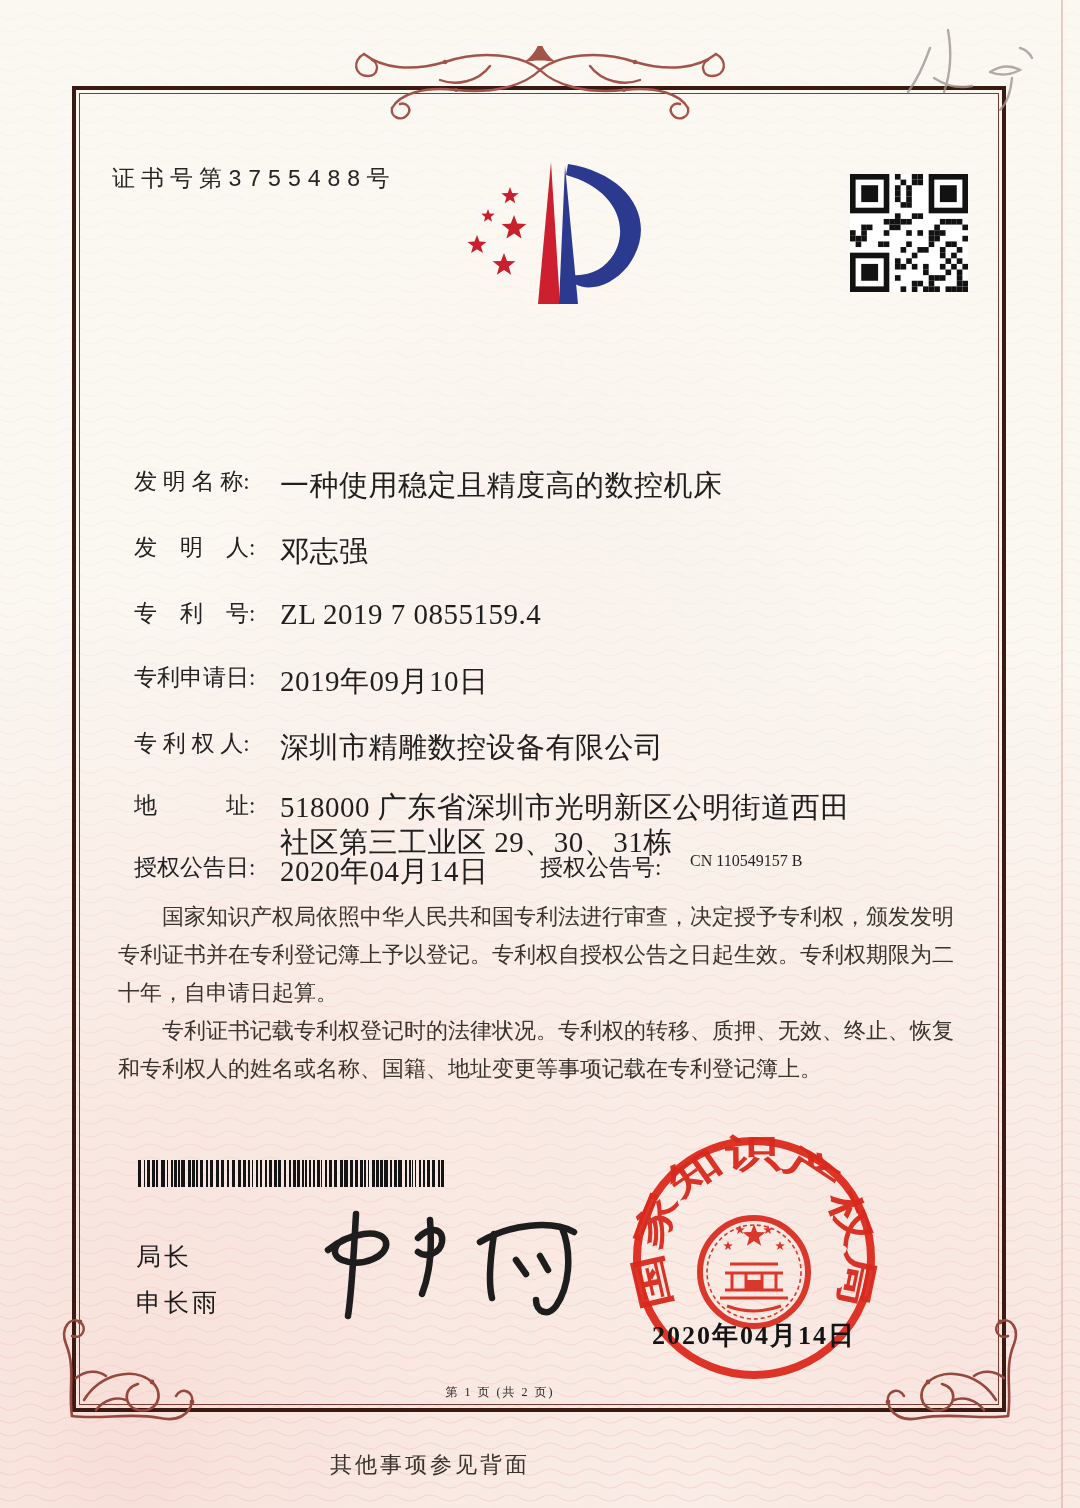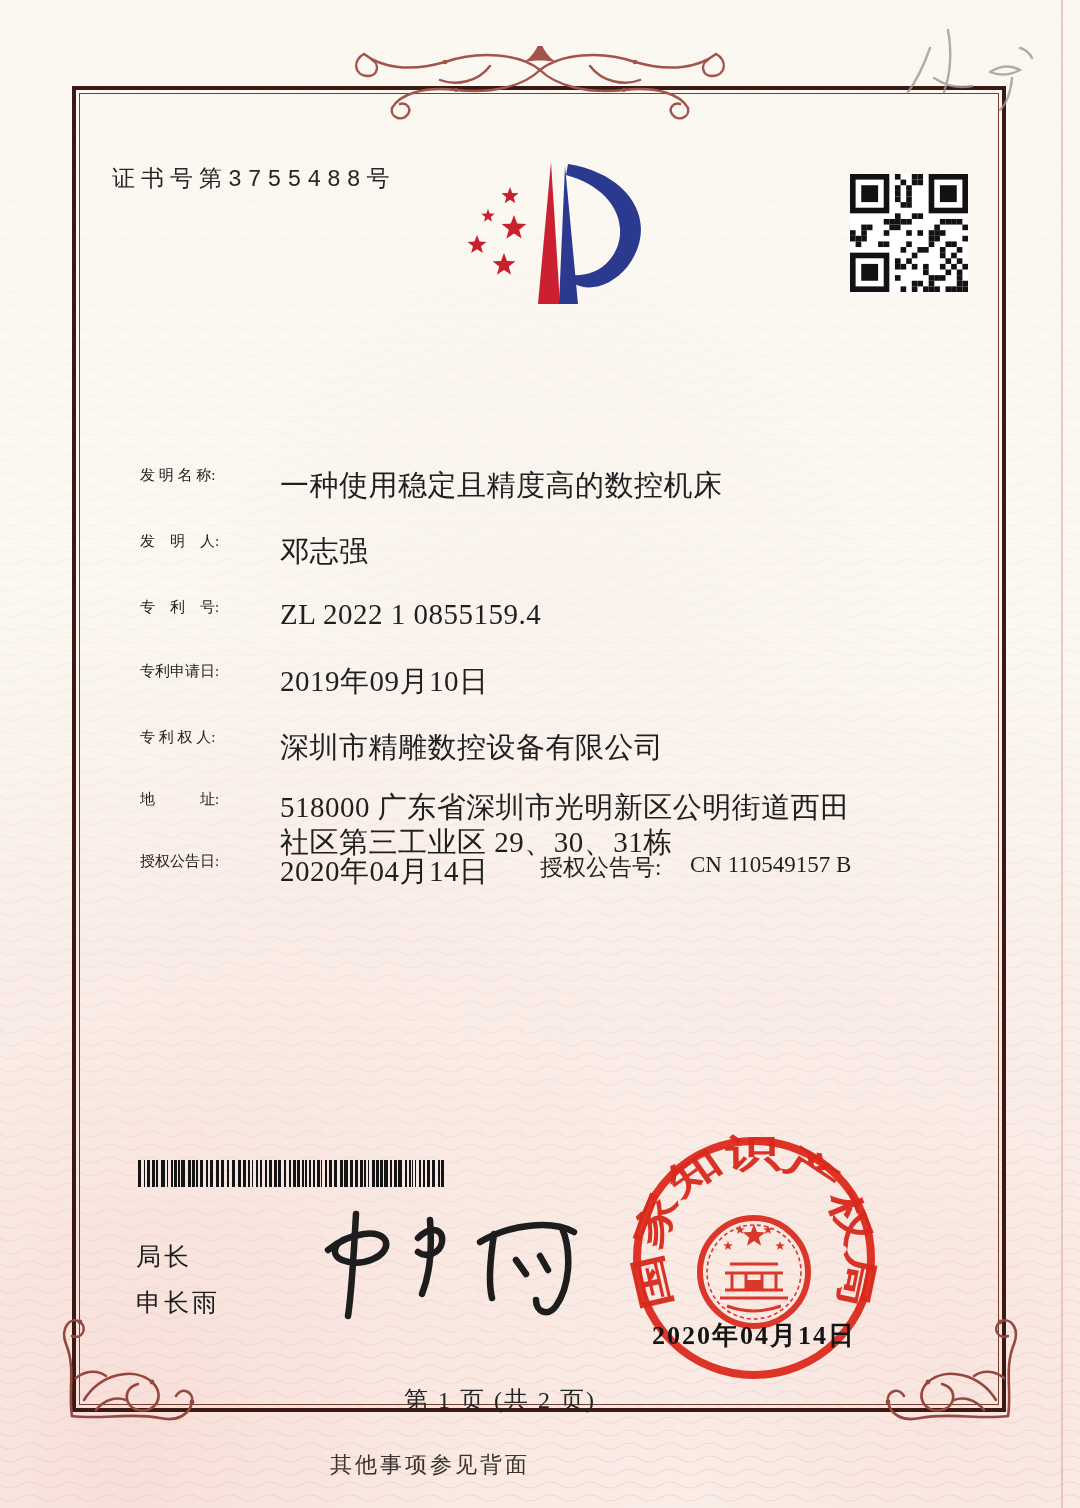--- a/index.html
+++ b/index.html
@@ -11,31 +11,31 @@
       radial-gradient(ellipse at 50% 70%, rgba(247,214,208,.25), transparent 55%),
       #fbf7f1;}
   .abs{position:absolute;}
   svg{display:block;}
   .frame{position:absolute;left:72px;top:86px;width:934px;height:1326px;
     border:4px solid #3a1a12;box-sizing:border-box;}
   .frame-inner{position:absolute;inset:3px;border:1px solid #7a3b30;}
   .cert-no{left:112px;top:163px;font-size:23px;color:#262626;letter-spacing:6px;font-family:Liberation Mono, monospace;}
   .title{left:72px;top:338px;width:934px;text-align:center;font-size:47px;font-weight:bold;
     color:#1e1e1e;letter-spacing:.55em;text-indent:.55em;}
-  .flabel{left:140px;font-size:15px;color:#222;white-space:pre;}
+  .flabel{left:134px;font-size:23px;color:#222;white-space:pre;}
   .fvalue{left:280px;font-size:29px;color:#1f1f1f;letter-spacing:.5px;}
   .addr{width:592px;line-height:35px;}
   .glabel2{left:540px;font-size:23px;color:#222;}
-  .gvalue2{left:690px;font-size:23px;color:#1f1f1f;}
+  .gvalue2{left:690px;font-size:16px;color:#1f1f1f;}
   .paras{left:118px;top:898px;width:848px;font-size:22px;line-height:38px;color:#3b332e;}
   .paras p{margin:0;text-indent:44px;}
   .signer{left:136px;font-size:25px;color:#1c1c1c;font-family:"Liberation Sans","DejaVu Sans",sans-serif;letter-spacing:3px;}
   .seal-date{left:628px;top:1318px;width:252px;text-align:center;font-size:26px;font-weight:bold;
     color:#141414;letter-spacing:2px;}
-  .page-no{left:290px;top:1384px;width:420px;text-align:center;font-size:24px;color:#252525;letter-spacing:2px;}
+  .page-no{left:290px;top:1384px;width:420px;text-align:center;font-size:12px;color:#252525;letter-spacing:2px;}
   .back-note{left:330px;top:1450px;width:420px;text-align:left;font-size:22px;color:#3a322c;letter-spacing:3px;}
   .scan-edge{left:1061px;top:0;width:2px;height:100%;background:#dba7a2;opacity:.55;}
 </style>
 </head>
 <body>
 
 <div class="page">
 
   <svg class="abs" style="left:0;top:0" width="1080" height="1508" viewBox="0 0 1080 1508">
       <path d="M -20 16 q 10 -6 20 0 q 10 6 20 0 q 10 -6 20 0 q 10 6 20 0 q 10 -6 20 0 q 10 6 20 0 q 10 -6 20 0 q 10 6 20 0 q 10 -6 20 0 q 10 6 20 0 q 10 -6 20 0 q 10 6 20 0 q 10 -6 20 0 q 10 6 20 0 q 10 -6 20 0 q 10 6 20 0 q 10 -6 20 0 q 10 6 20 0 q 10 -6 20 0 q 10 6 20 0 q 10 -6 20 0 q 10 6 20 0 q 10 -6 20 0 q 10 6 20 0 q 10 -6 20 0 q 10 6 20 0 q 10 -6 20 0 q 10 6 20 0 q 10 -6 20 0 q 10 6 20 0 q 10 -6 20 0 q 10 6 20 0 q 10 -6 20 0 q 10 6 20 0 q 10 -6 20 0 q 10 6 20 0 q 10 -6 20 0 q 10 6 20 0 q 10 -6 20 0 q 10 6 20 0 q 10 -6 20 0 q 10 6 20 0 q 10 -6 20 0 q 10 6 20 0 q 10 -6 20 0 q 10 6 20 0 q 10 -6 20 0 q 10 6 20 0 q 10 -6 20 0 q 10 6 20 0 q 10 -6 20 0 q 10 6 20 0 q 10 -6 20 0 q 10 6 20 0 q 10 -6 20 0 q 10 6 20 0" fill="none" stroke="#eec4bd" stroke-width="1.1" opacity="0.070"></path>
@@ -343,36 +343,40 @@
     </svg>
 
 
   <div class="abs flabel" style="top:466px">发 明 名 称:</div>
   <div class="abs fvalue" style="top:466px">一种使用稳定且精度高的数控机床</div>
 
   <div class="abs flabel" style="top:532px">发　明　人:</div>
   <div class="abs fvalue" style="top:532px">邓志强</div>
 
   <div class="abs flabel" style="top:598px">专　利　号:</div>
-  <div class="abs fvalue" style="top:598px">ZL 2022 1 0855159.4</div>
+  <div class="abs fvalue" style="top:598px">ZL 2019 7 0855159.4</div>
 
   <div class="abs flabel" style="top:662px">专利申请日:</div>
   <div class="abs fvalue" style="top:662px">2019年09月10日</div>
 
   <div class="abs flabel" style="top:728px">专 利 权 人:</div>
   <div class="abs fvalue" style="top:728px">深圳市精雕数控设备有限公司</div>
 
   <div class="abs flabel" style="top:790px">地　　　址:</div>
   <div class="abs fvalue addr" style="top:790px">518000 广东省深圳市光明新区公明街道西田社区第三工业区 29、30、31栋</div>
 
   <div class="abs flabel" style="top:852px">授权公告日:</div>
   <div class="abs fvalue" style="top:852px">2020年04月14日</div>
   <div class="abs glabel2" style="top:852px">授权公告号:</div>
   <div class="abs gvalue2" style="top:852px">CN 110549157 B</div>
 
+  <div class="abs paras">
+    <p>国家知识产权局依照中华人民共和国专利法进行审查，决定授予专利权，颁发发明专利证书并在专利登记簿上予以登记。专利权自授权公告之日起生效。专利权期限为二十年，自申请日起算。</p>
+    <p>专利证书记载专利权登记时的法律状况。专利权的转移、质押、无效、终止、恢复和专利权人的姓名或名称、国籍、地址变更等事项记载在专利登记簿上。</p>
+  </div>
 
   <svg class="abs" style="left:138px;top:1160px" width="310" height="27" viewBox="0 0 310 27">
       <rect x="0" y="0" width="3" height="27" fill="#141414"></rect>
       <rect x="6" y="0" width="1" height="27" fill="#141414"></rect>
       <rect x="9" y="0" width="3" height="27" fill="#141414"></rect>
       <rect x="14" y="0" width="3" height="27" fill="#141414"></rect>
       <rect x="18" y="0" width="2" height="27" fill="#141414"></rect>
       <rect x="23" y="0" width="4" height="27" fill="#141414"></rect>
       <rect x="29" y="0" width="1" height="27" fill="#141414"></rect>
       <rect x="33" y="0" width="2" height="27" fill="#141414"></rect>

